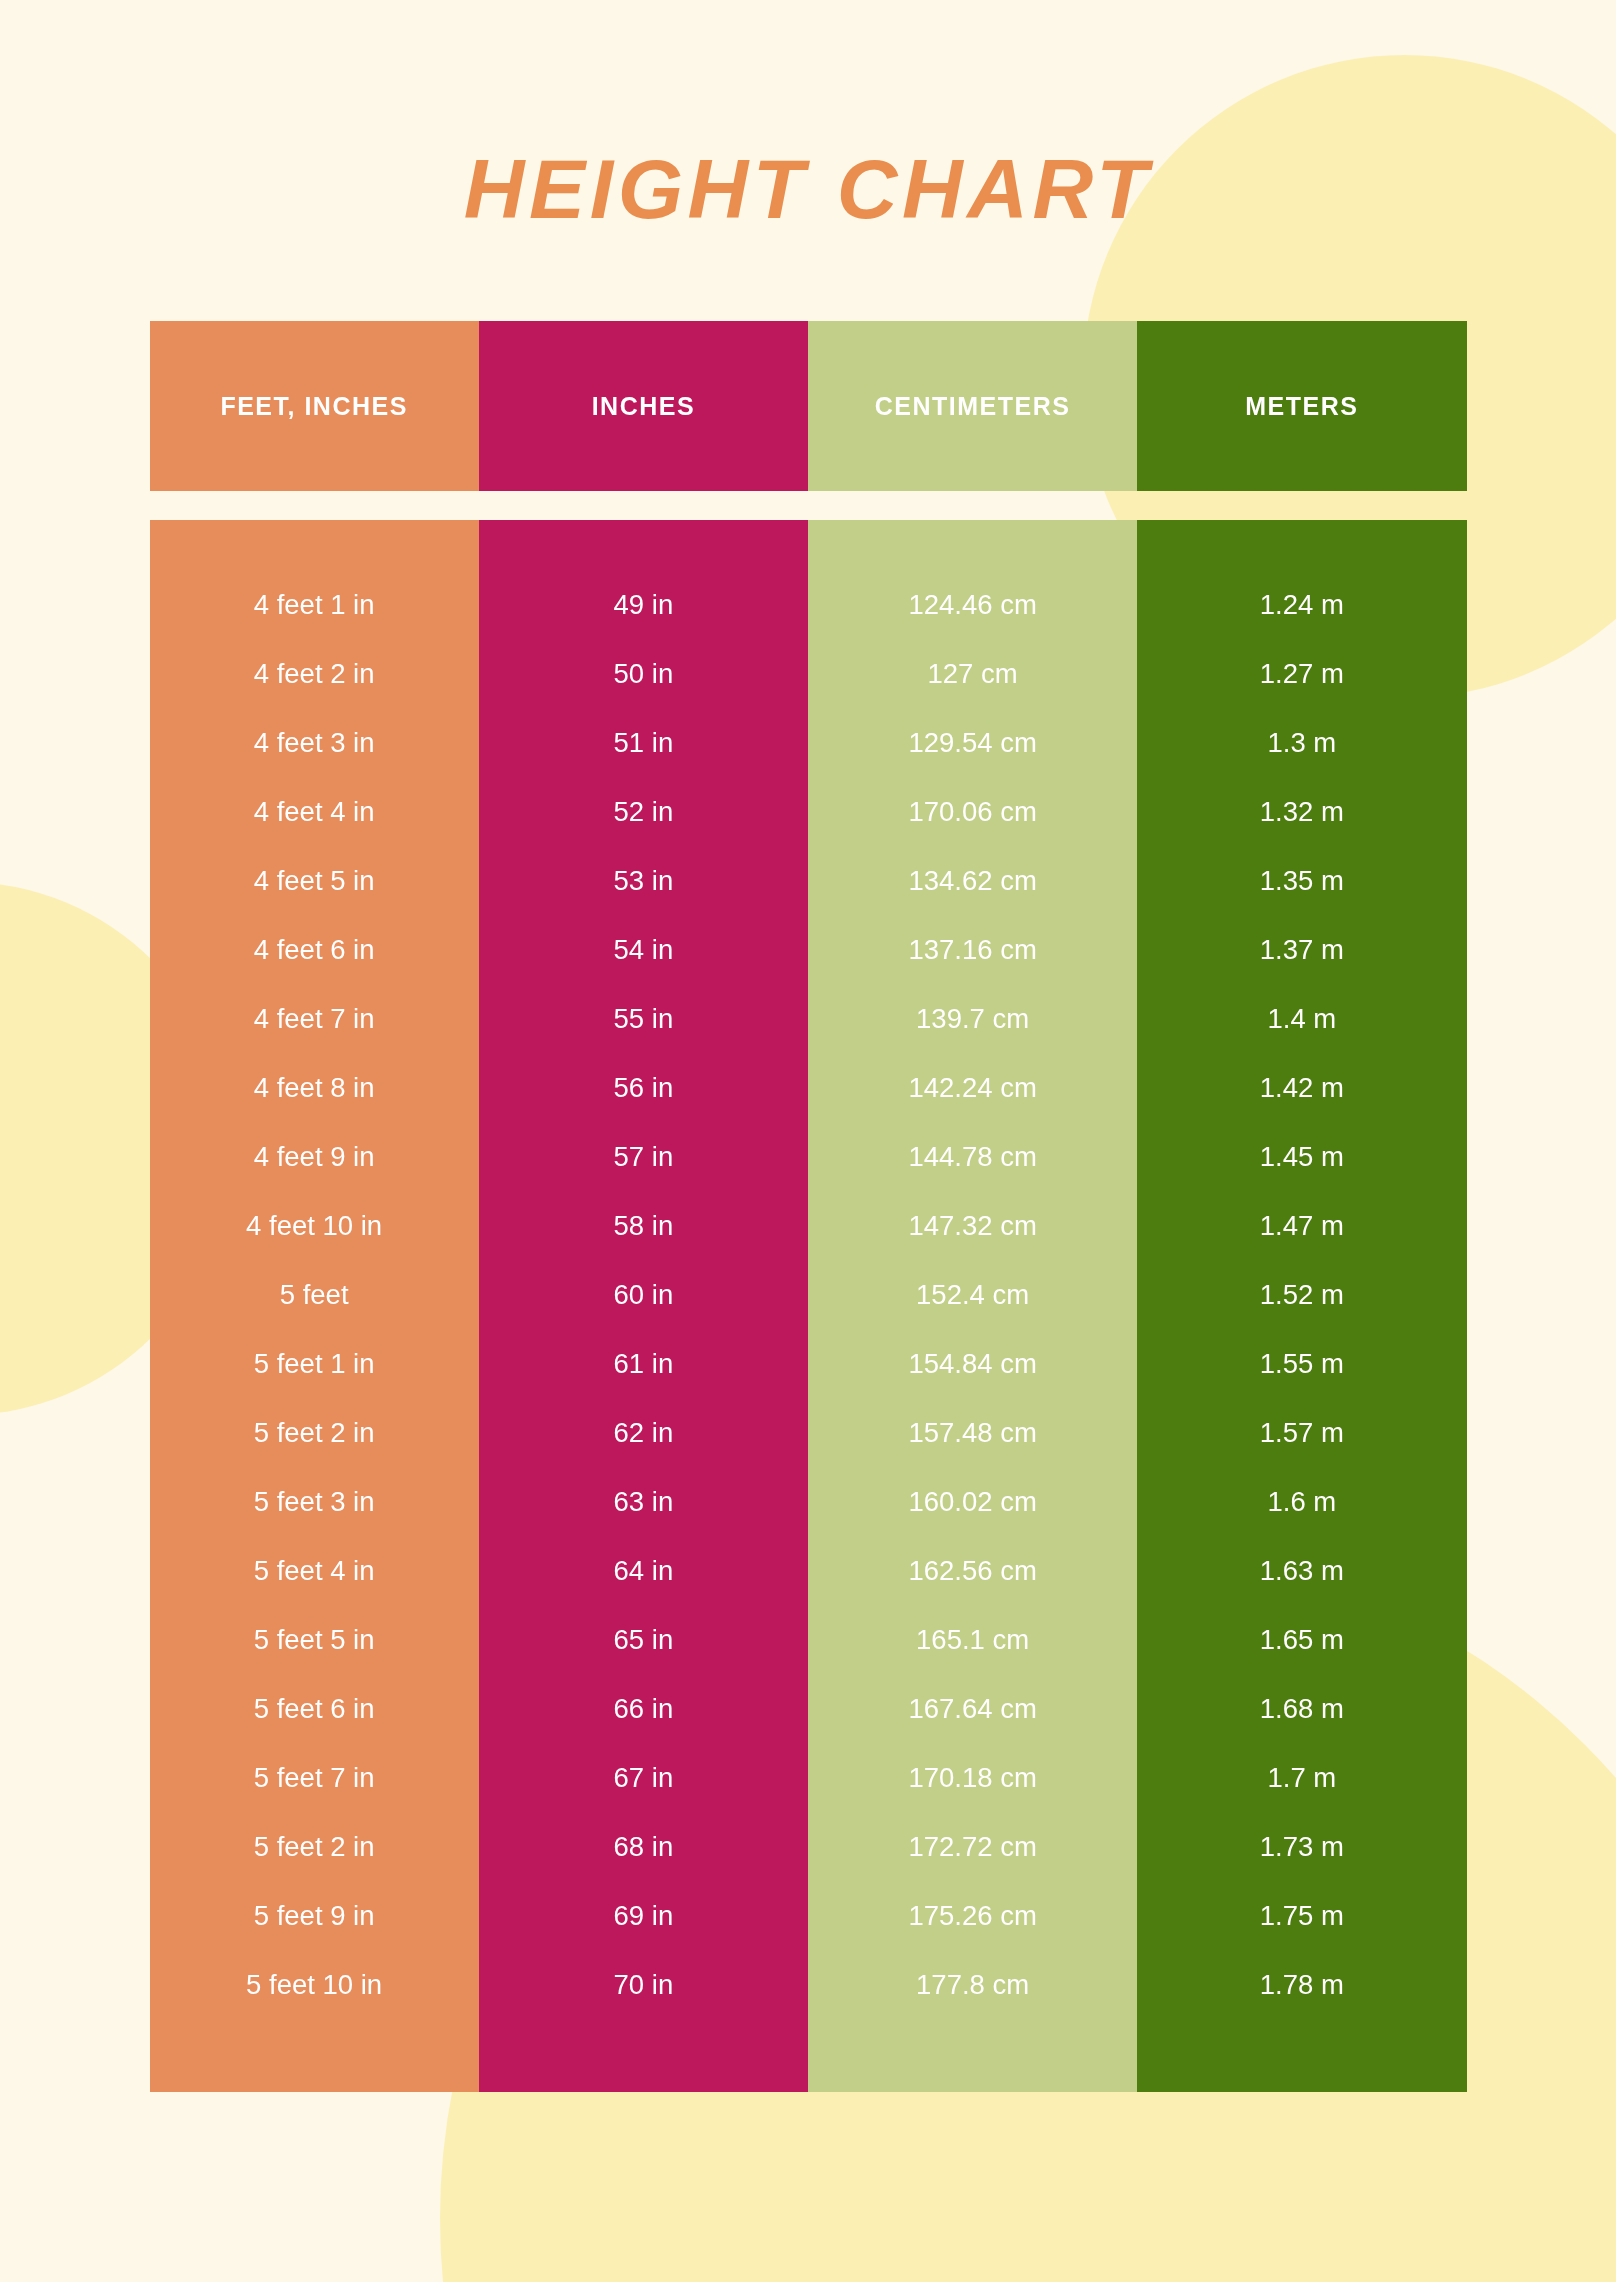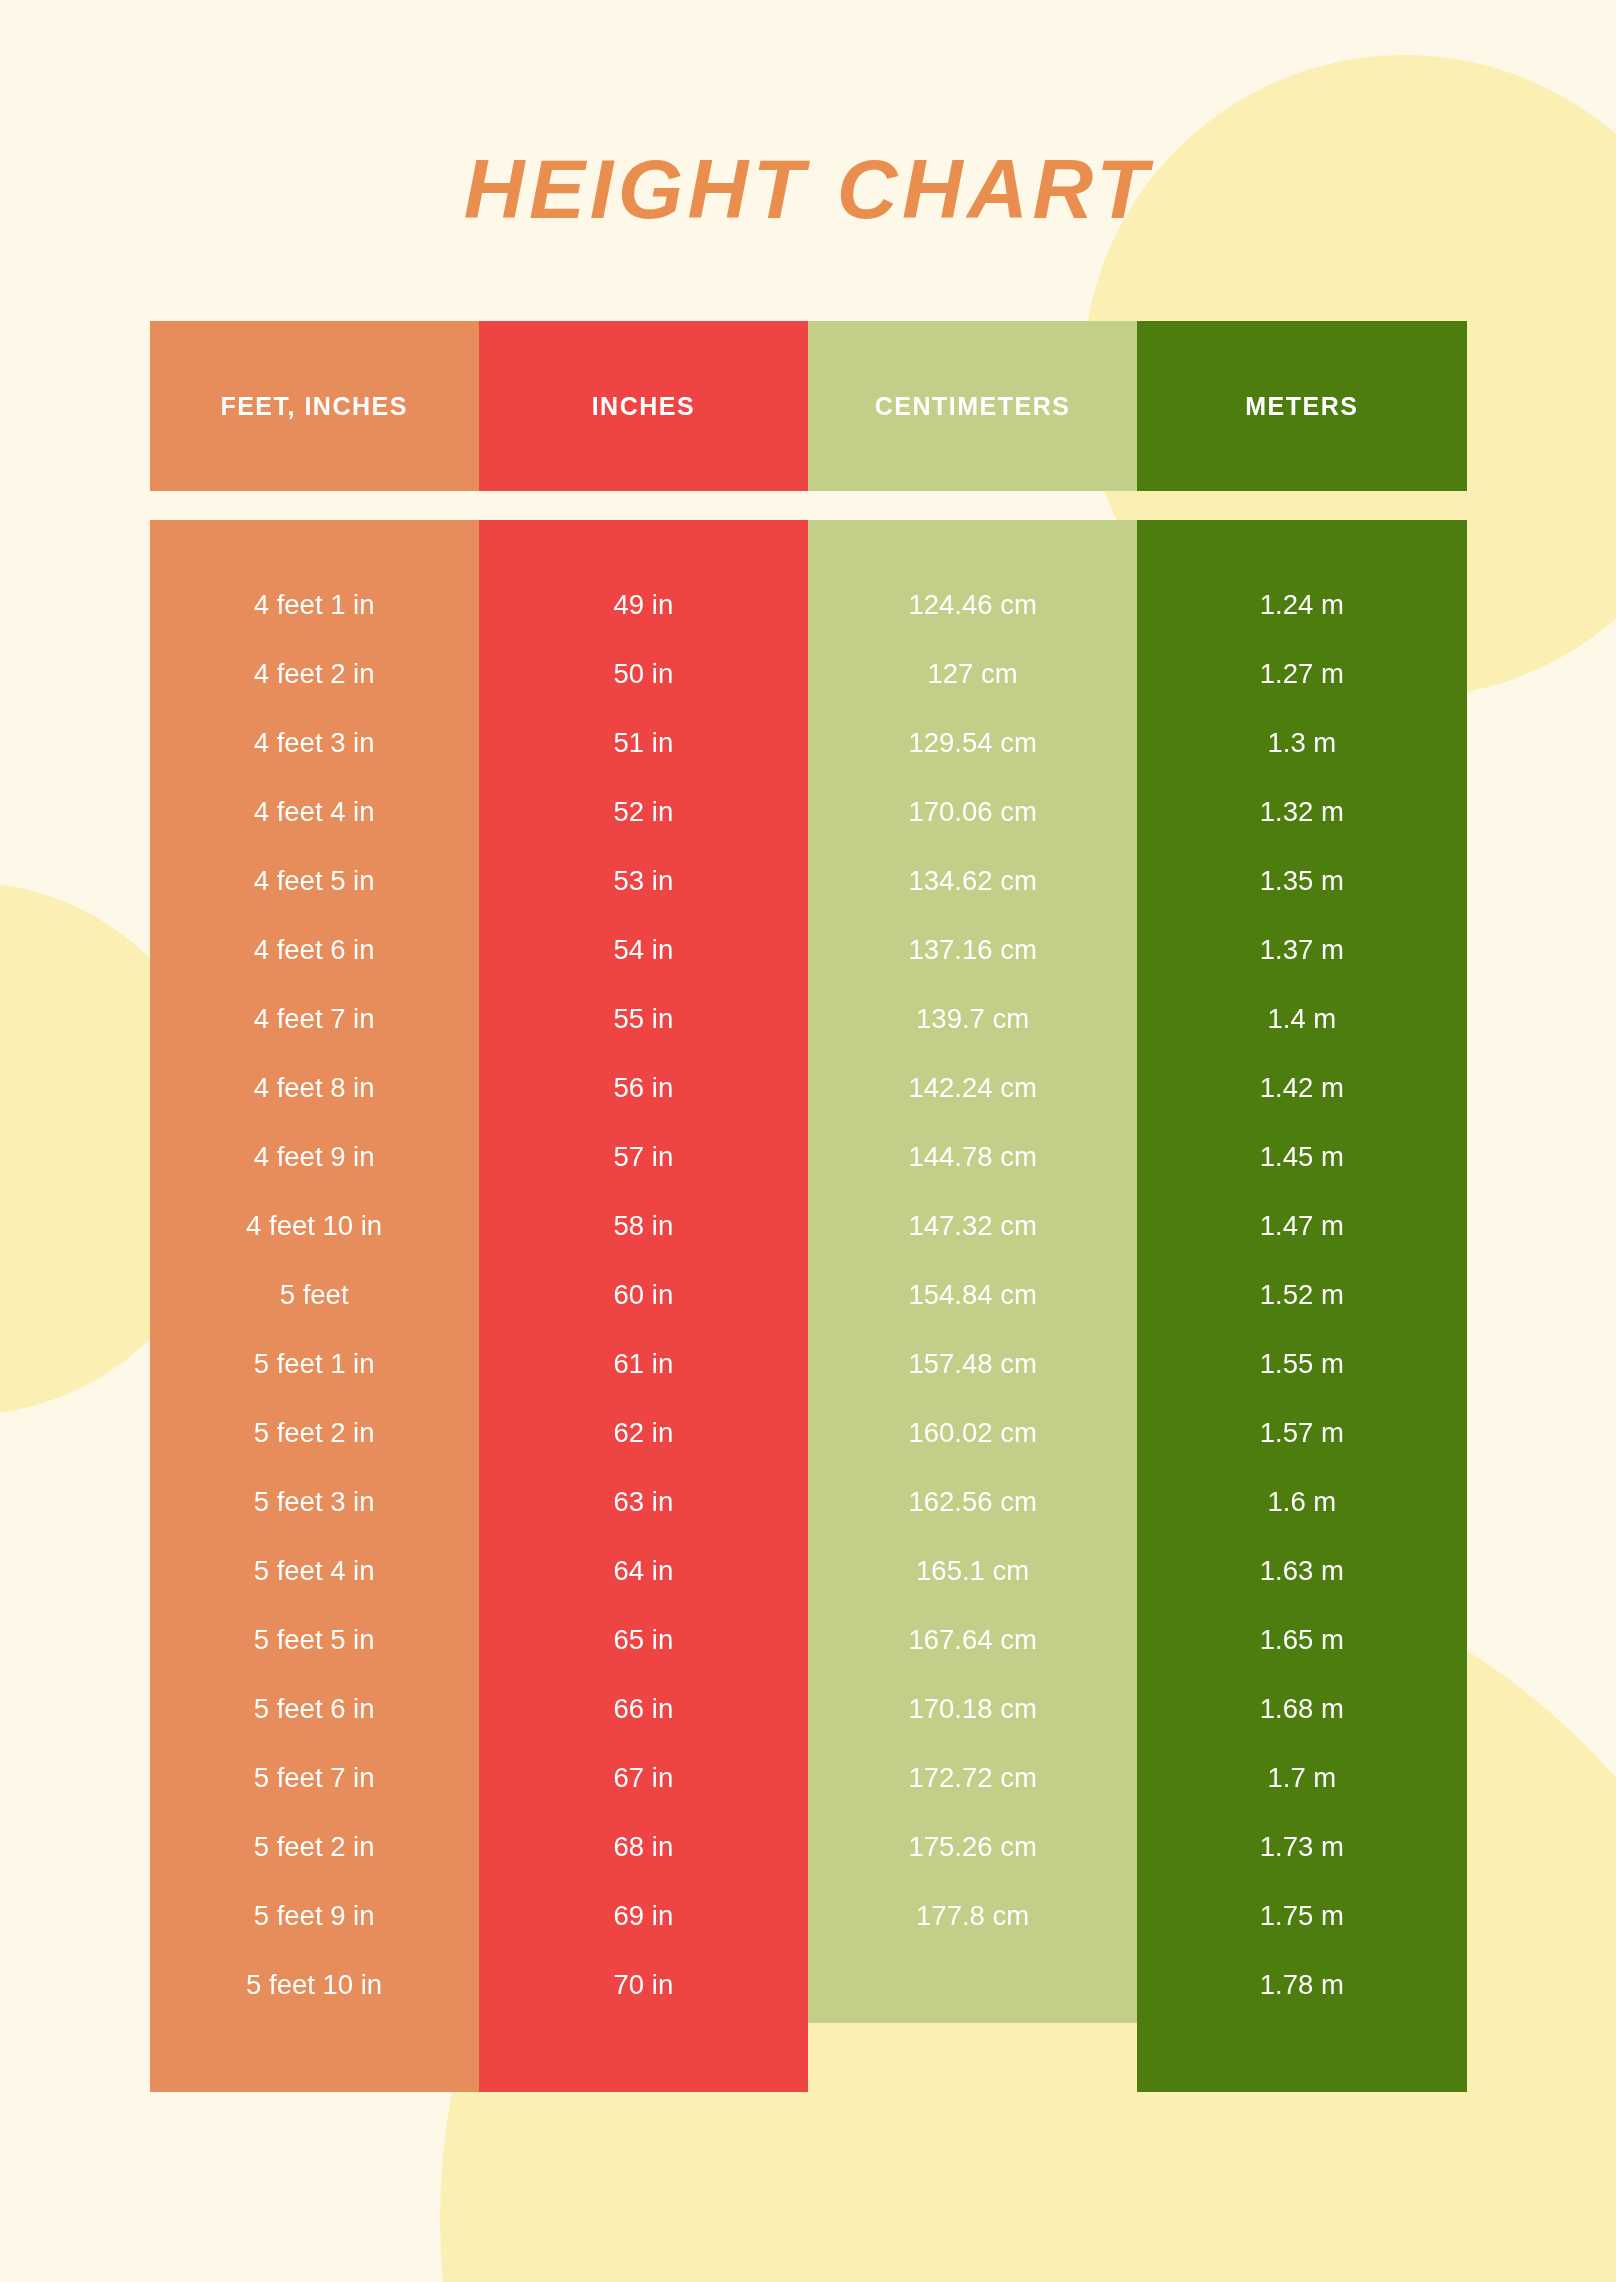--- a/index.html
+++ b/index.html
@@ -106,21 +106,21 @@
     line-height: 69px;
     text-align: center;
     color: #FFFFFF;
     font-size: 27.5px;
     font-weight: normal;
     white-space: nowrap;
   }
 
   
   .col-1 .col-header, .col-1 .col-body { background: #E78C5B; }
-  .col-2 .col-header, .col-2 .col-body { background: #ef4444; }
+  .col-2 .col-header, .col-2 .col-body { background: #be185d; }
   .col-3 .col-header, .col-3 .col-body { background: #C2CF88; }
   .col-4 .col-header, .col-4 .col-body { background: #4d7c0f; }
 </style>
 </head>
 <body>
 
 <div id="poster">
 
   <div class="blob blob-topright"></div>
   <div class="blob blob-left"></div>
@@ -187,20 +187,21 @@
           <div class="cell">124.46 cm</div>
           <div class="cell">127 cm</div>
           <div class="cell">129.54 cm</div>
           <div class="cell">170.06 cm</div>
           <div class="cell">134.62 cm</div>
           <div class="cell">137.16 cm</div>
           <div class="cell">139.7 cm</div>
           <div class="cell">142.24 cm</div>
           <div class="cell">144.78 cm</div>
           <div class="cell">147.32 cm</div>
+          <div class="cell">152.4 cm</div>
           <div class="cell">154.84 cm</div>
           <div class="cell">157.48 cm</div>
           <div class="cell">160.02 cm</div>
           <div class="cell">162.56 cm</div>
           <div class="cell">165.1 cm</div>
           <div class="cell">167.64 cm</div>
           <div class="cell">170.18 cm</div>
           <div class="cell">172.72 cm</div>
           <div class="cell">175.26 cm</div>
           <div class="cell">177.8 cm</div>

